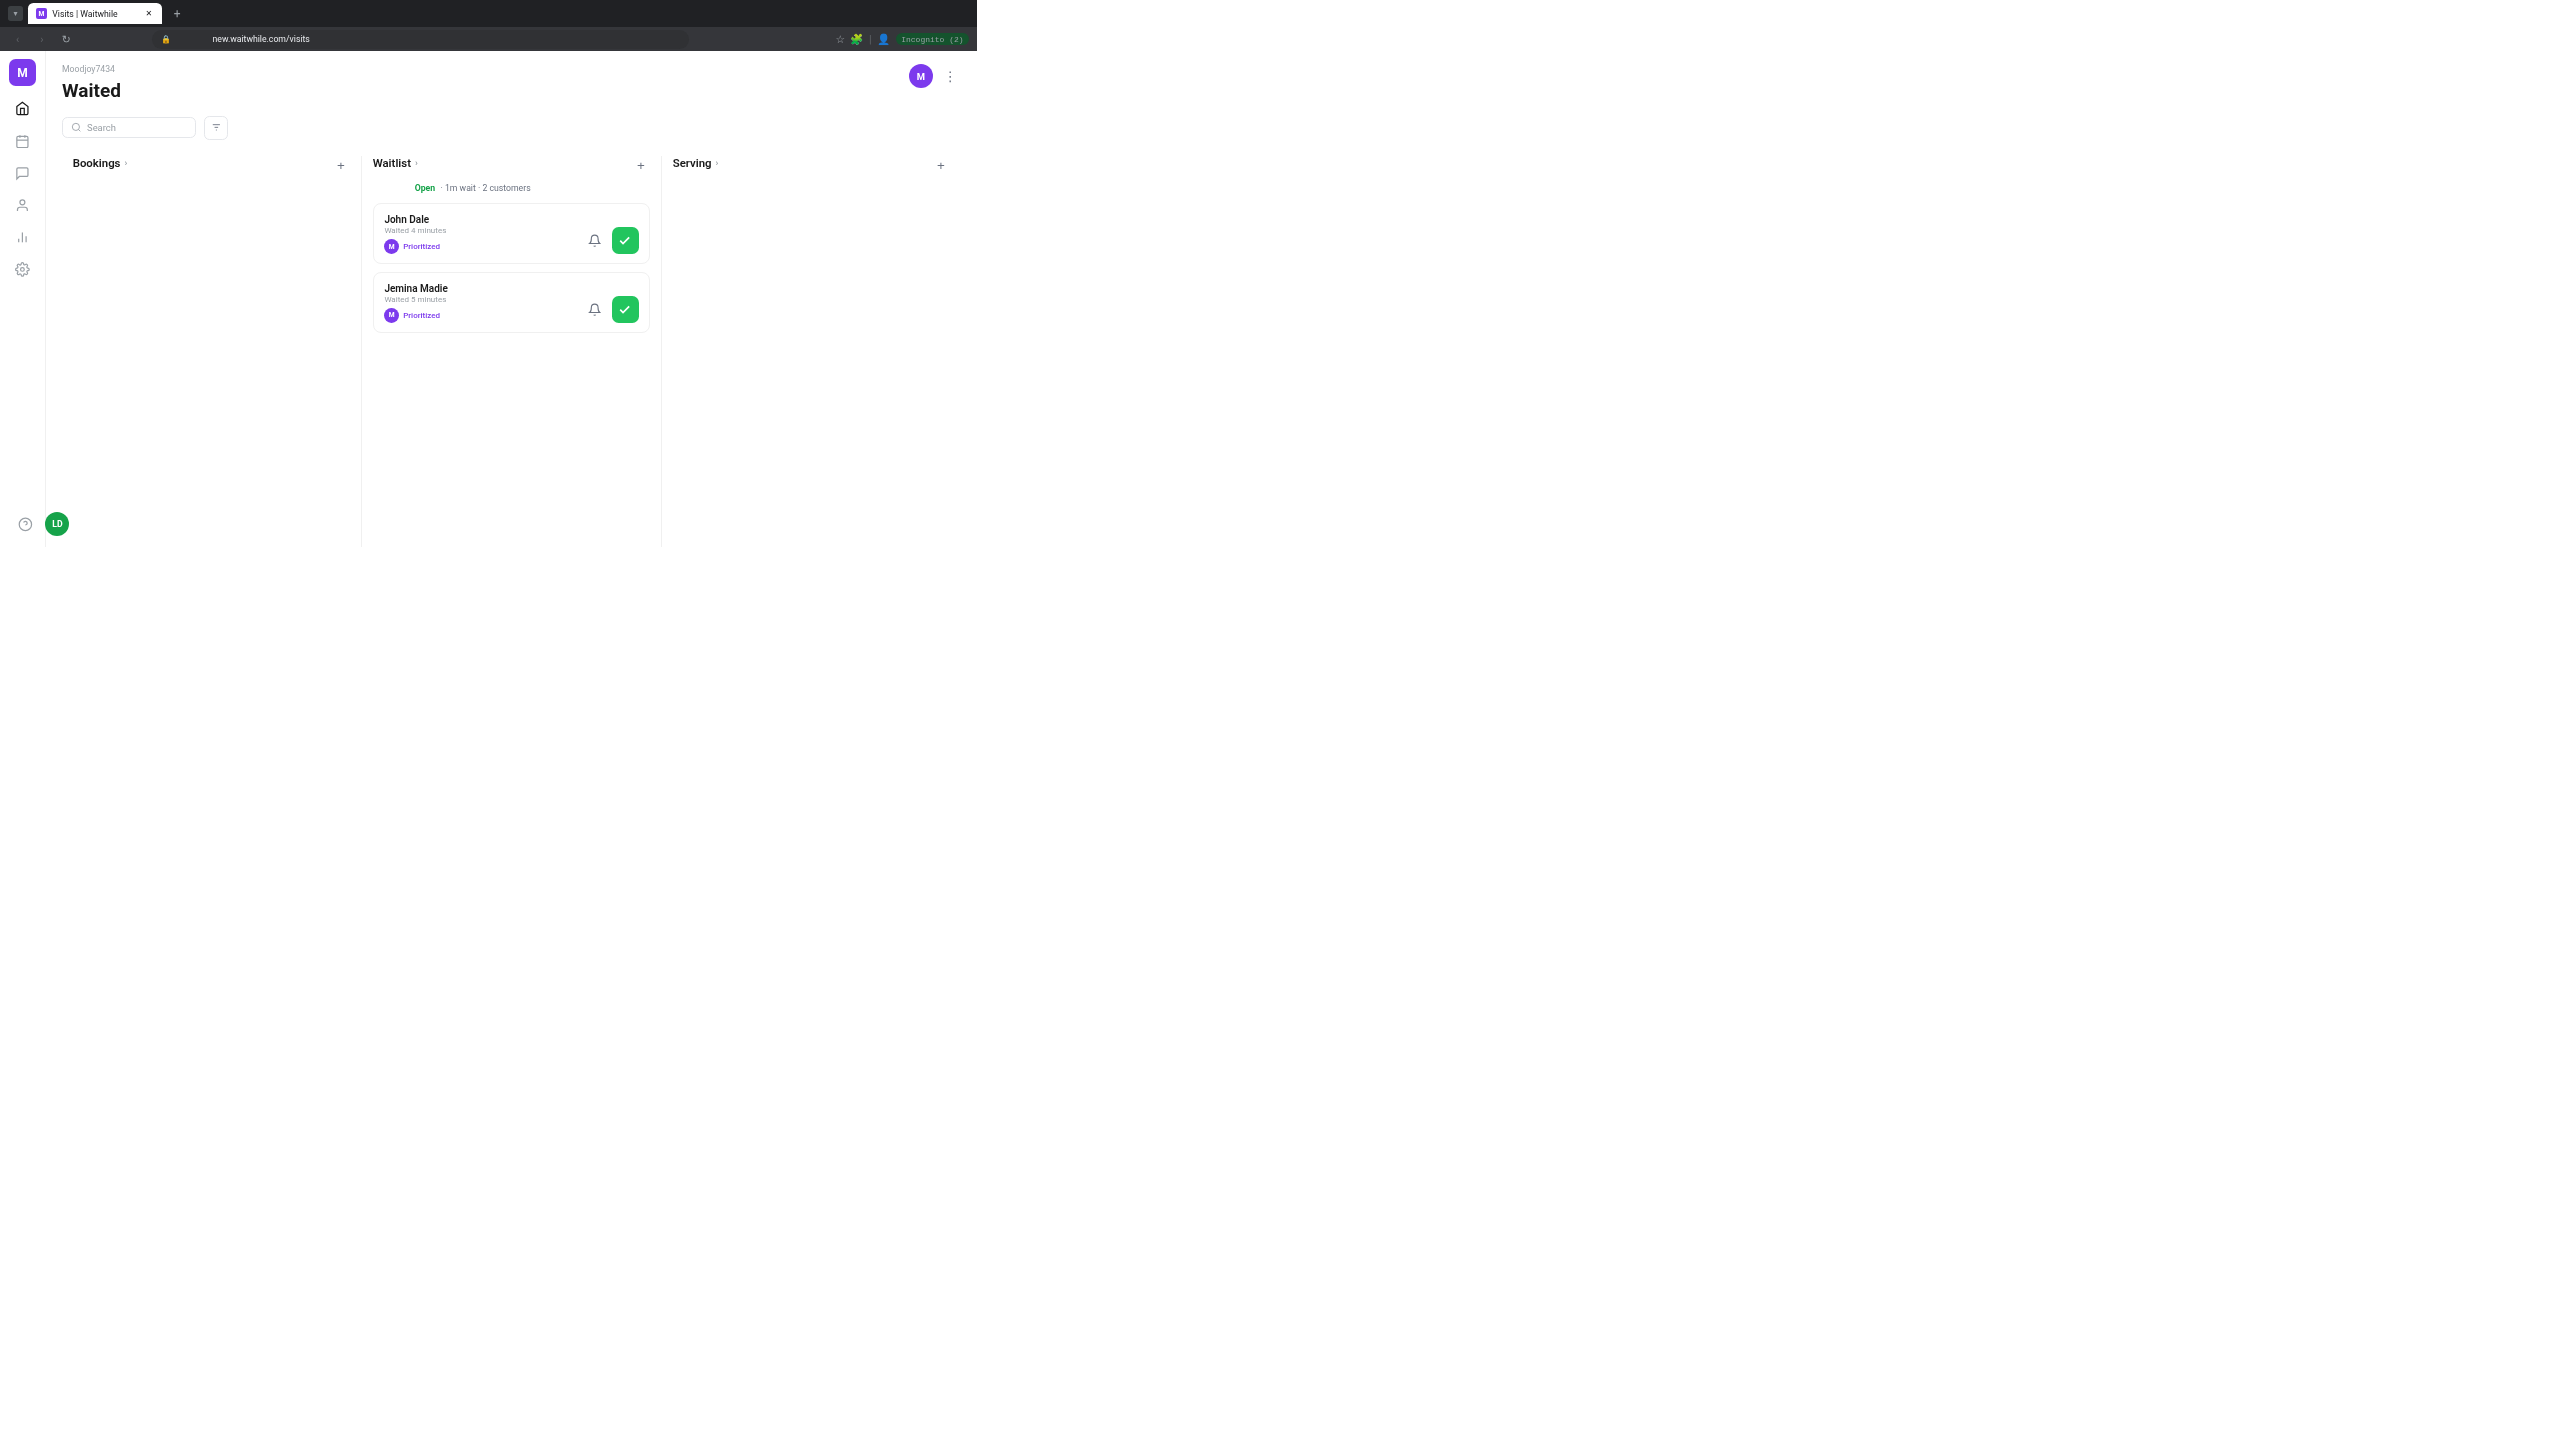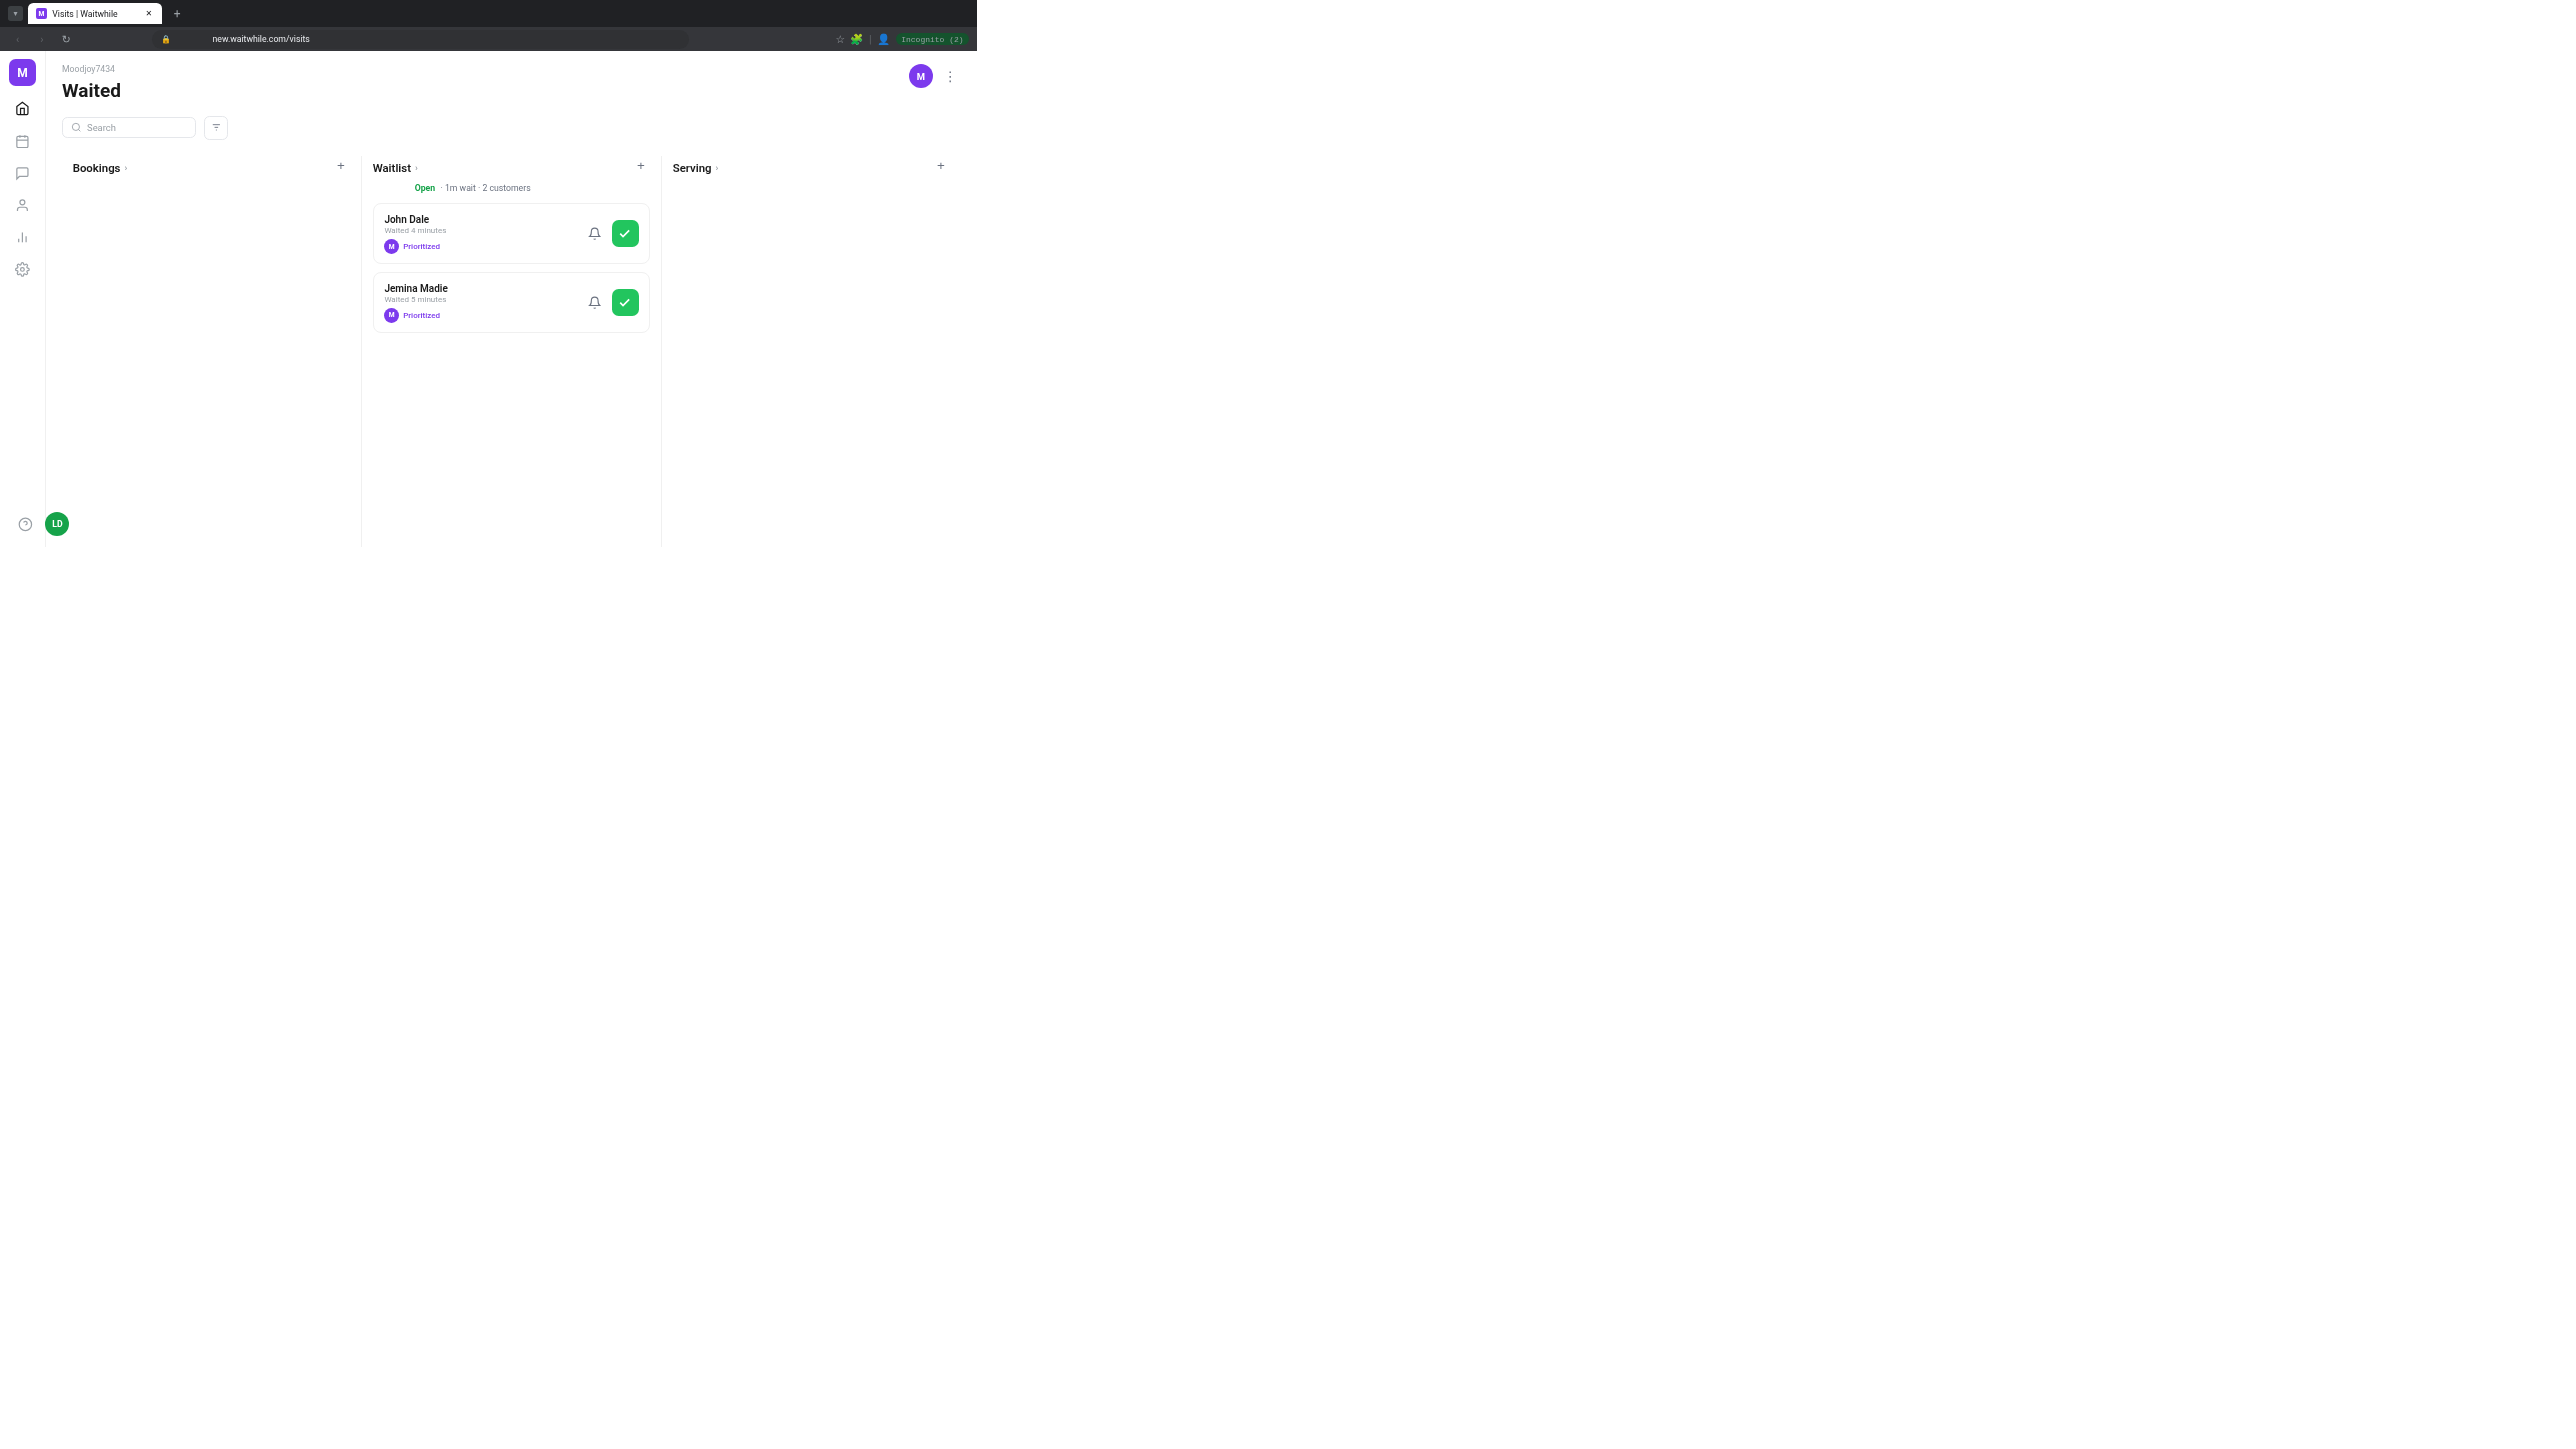--- a/index.html
+++ b/index.html
@@ -38,31 +38,31 @@
     .org-name { font-size: 8.7px; color: #9aa0a6; margin-bottom: 5.4px; }
     .page-title { font-size: 19px; font-weight: 700; color: #1a1a1a; margin-bottom: 13.4px; }
     .toolbar { display: flex; align-items: center; gap: 8px; margin-bottom: 16px; }
     .search-box { display: flex; align-items: center; gap: 5.4px; border: 0.7px solid #e5e7eb; border-radius: 5.4px; padding: 4px 8px; flex: 0 0 134px; color: #9aa0a6; font-size: 9.4px; }
     .filter-btn { width: 24px; height: 24px; display: flex; align-items: center; justify-content: center; border: 0.7px solid #e5e7eb; border-radius: 5.4px; cursor: pointer; color: #6b7280; }
 
     
     .columns { display: flex; gap: 0; height: calc(100% - 67px); }
     .column { flex: 1; border-right: 0.7px solid #f0f0f0; padding: 0 10.7px; }
     .column:last-child { border-right: none; }
-    .column-header { display: flex; align-items: flex-end; justify-content: space-between; margin-bottom: 8px; }
+    .column-header { display: flex; align-items: flex-start; justify-content: space-between; margin-bottom: 8px; }
     .column-title { display: flex; align-items: center; gap: 4px; font-size: 11.4px; font-weight: 600; color: #1a1a1a; cursor: pointer; }
     .chevron { color: #9aa0a6; font-size: 9.4px; }
     .add-btn { width: 19px; height: 19px; display: flex; align-items: center; justify-content: center; border-radius: 50%; border: none; background: none; color: #6b7280; font-size: 13.4px; cursor: pointer; }
 
     
     .status-bar { display: flex; align-items: center; gap: 5.4px; margin-bottom: 10.7px; font-size: 8.7px; color: #6b7280; }
     .status-open { color: #16a34a; font-weight: 700; margin-left: 42px; }
 
     
-    .card { background: #fff; border: 0.7px solid #f0f0f0; border-radius: 8px; padding: 9.4px 10.7px; margin-bottom: 8px; display: flex; align-items: center; gap: 8px; }
+    .card { background: #fff; border: 0.7px solid #f0f0f0; border-radius: 8px; padding: 9.4px 10.7px; margin-bottom: 8px; display: flex; align-items: flex-end; gap: 8px; }
     .card-info { flex: 1; }
     .card-name { font-size: 10px; font-weight: 600; color: #1a1a1a; margin-bottom: 1.3px; }
     .card-wait { font-size: 8px; color: #9aa0a6; margin-bottom: 4px; }
     .card-tags { display: flex; align-items: center; gap: 4px; }
     .tag-avatar { width: 14.8px; height: 14.8px; border-radius: 50%; background: #7c3aed; display: flex; align-items: center; justify-content: center; color: white; font-size: 6.7px; font-weight: bold; }
     .tag-label { font-size: 8px; color: #7c3aed; font-weight: 500; }
     .card-actions { display: flex; align-items: center; gap: 5.4px; }
     .bell-btn { width: 24px; height: 24px; display: flex; align-items: center; justify-content: center; cursor: pointer; color: #6b7280; font-size: 12px; }
     .check-btn { width: 27px; height: 27px; background: #22c55e; border-radius: 6.7px; display: flex; align-items: center; justify-content: center; cursor: pointer; color: white; font-size: 12px; border: none; }
 

